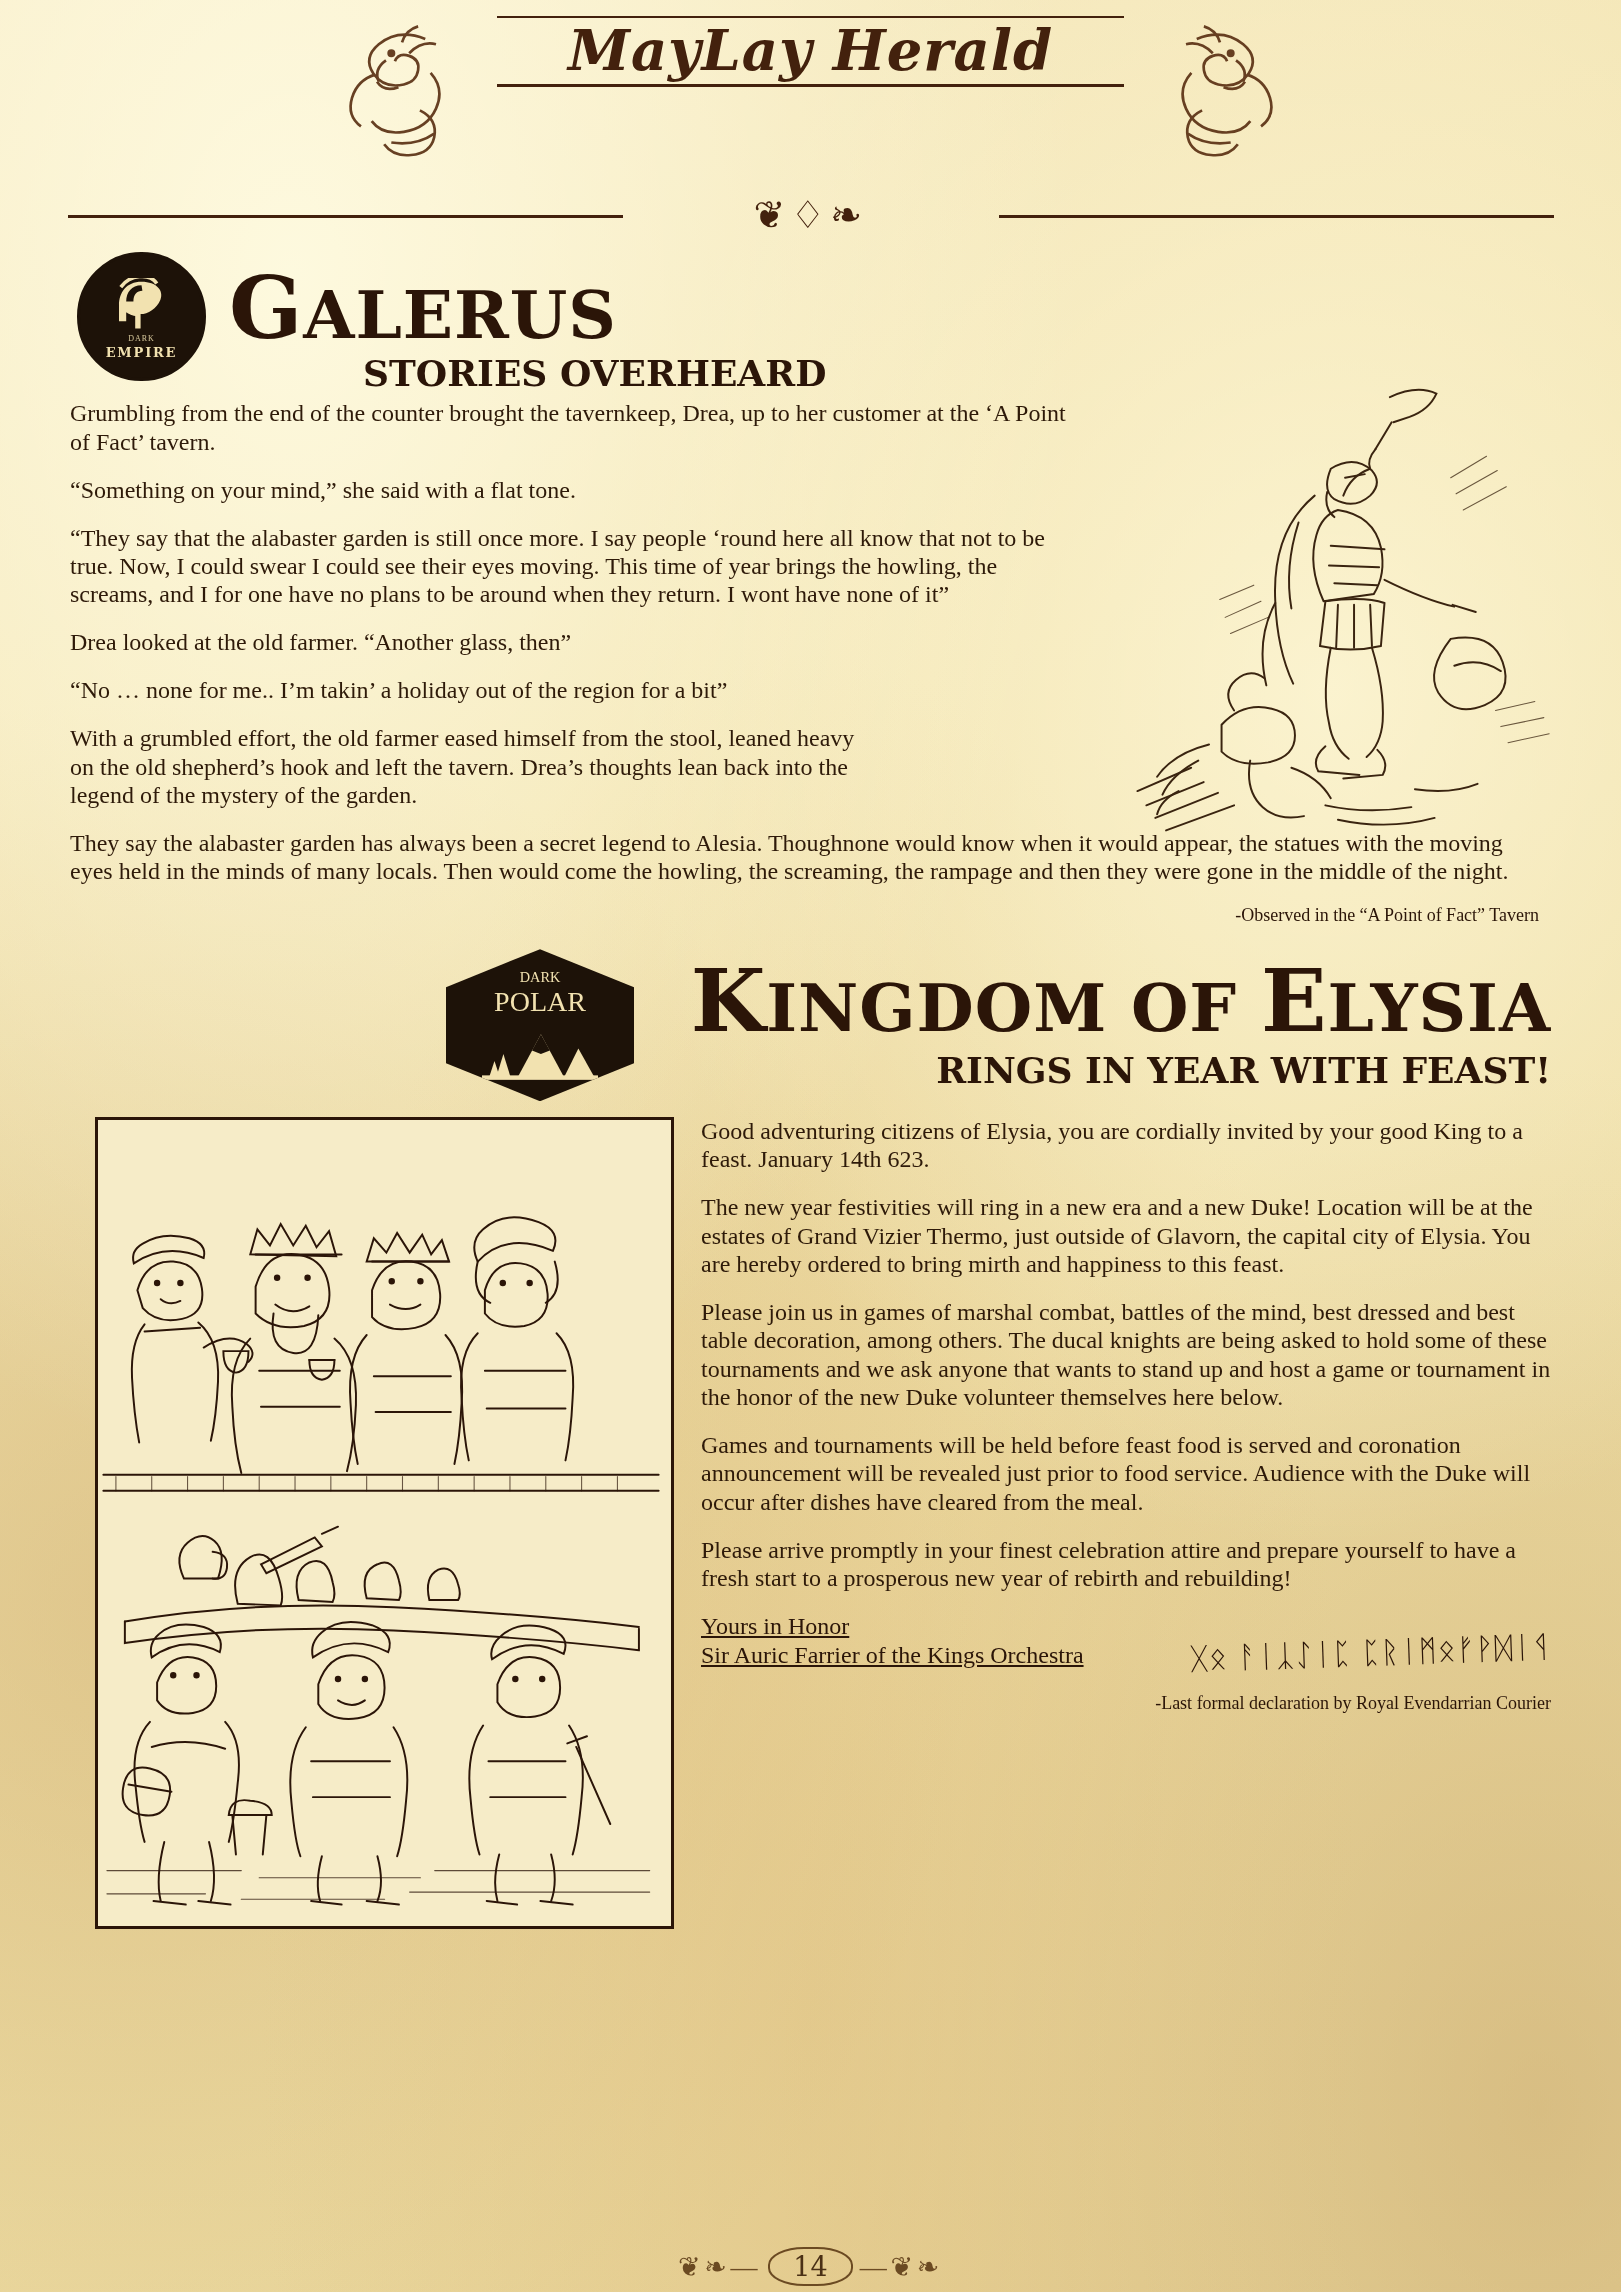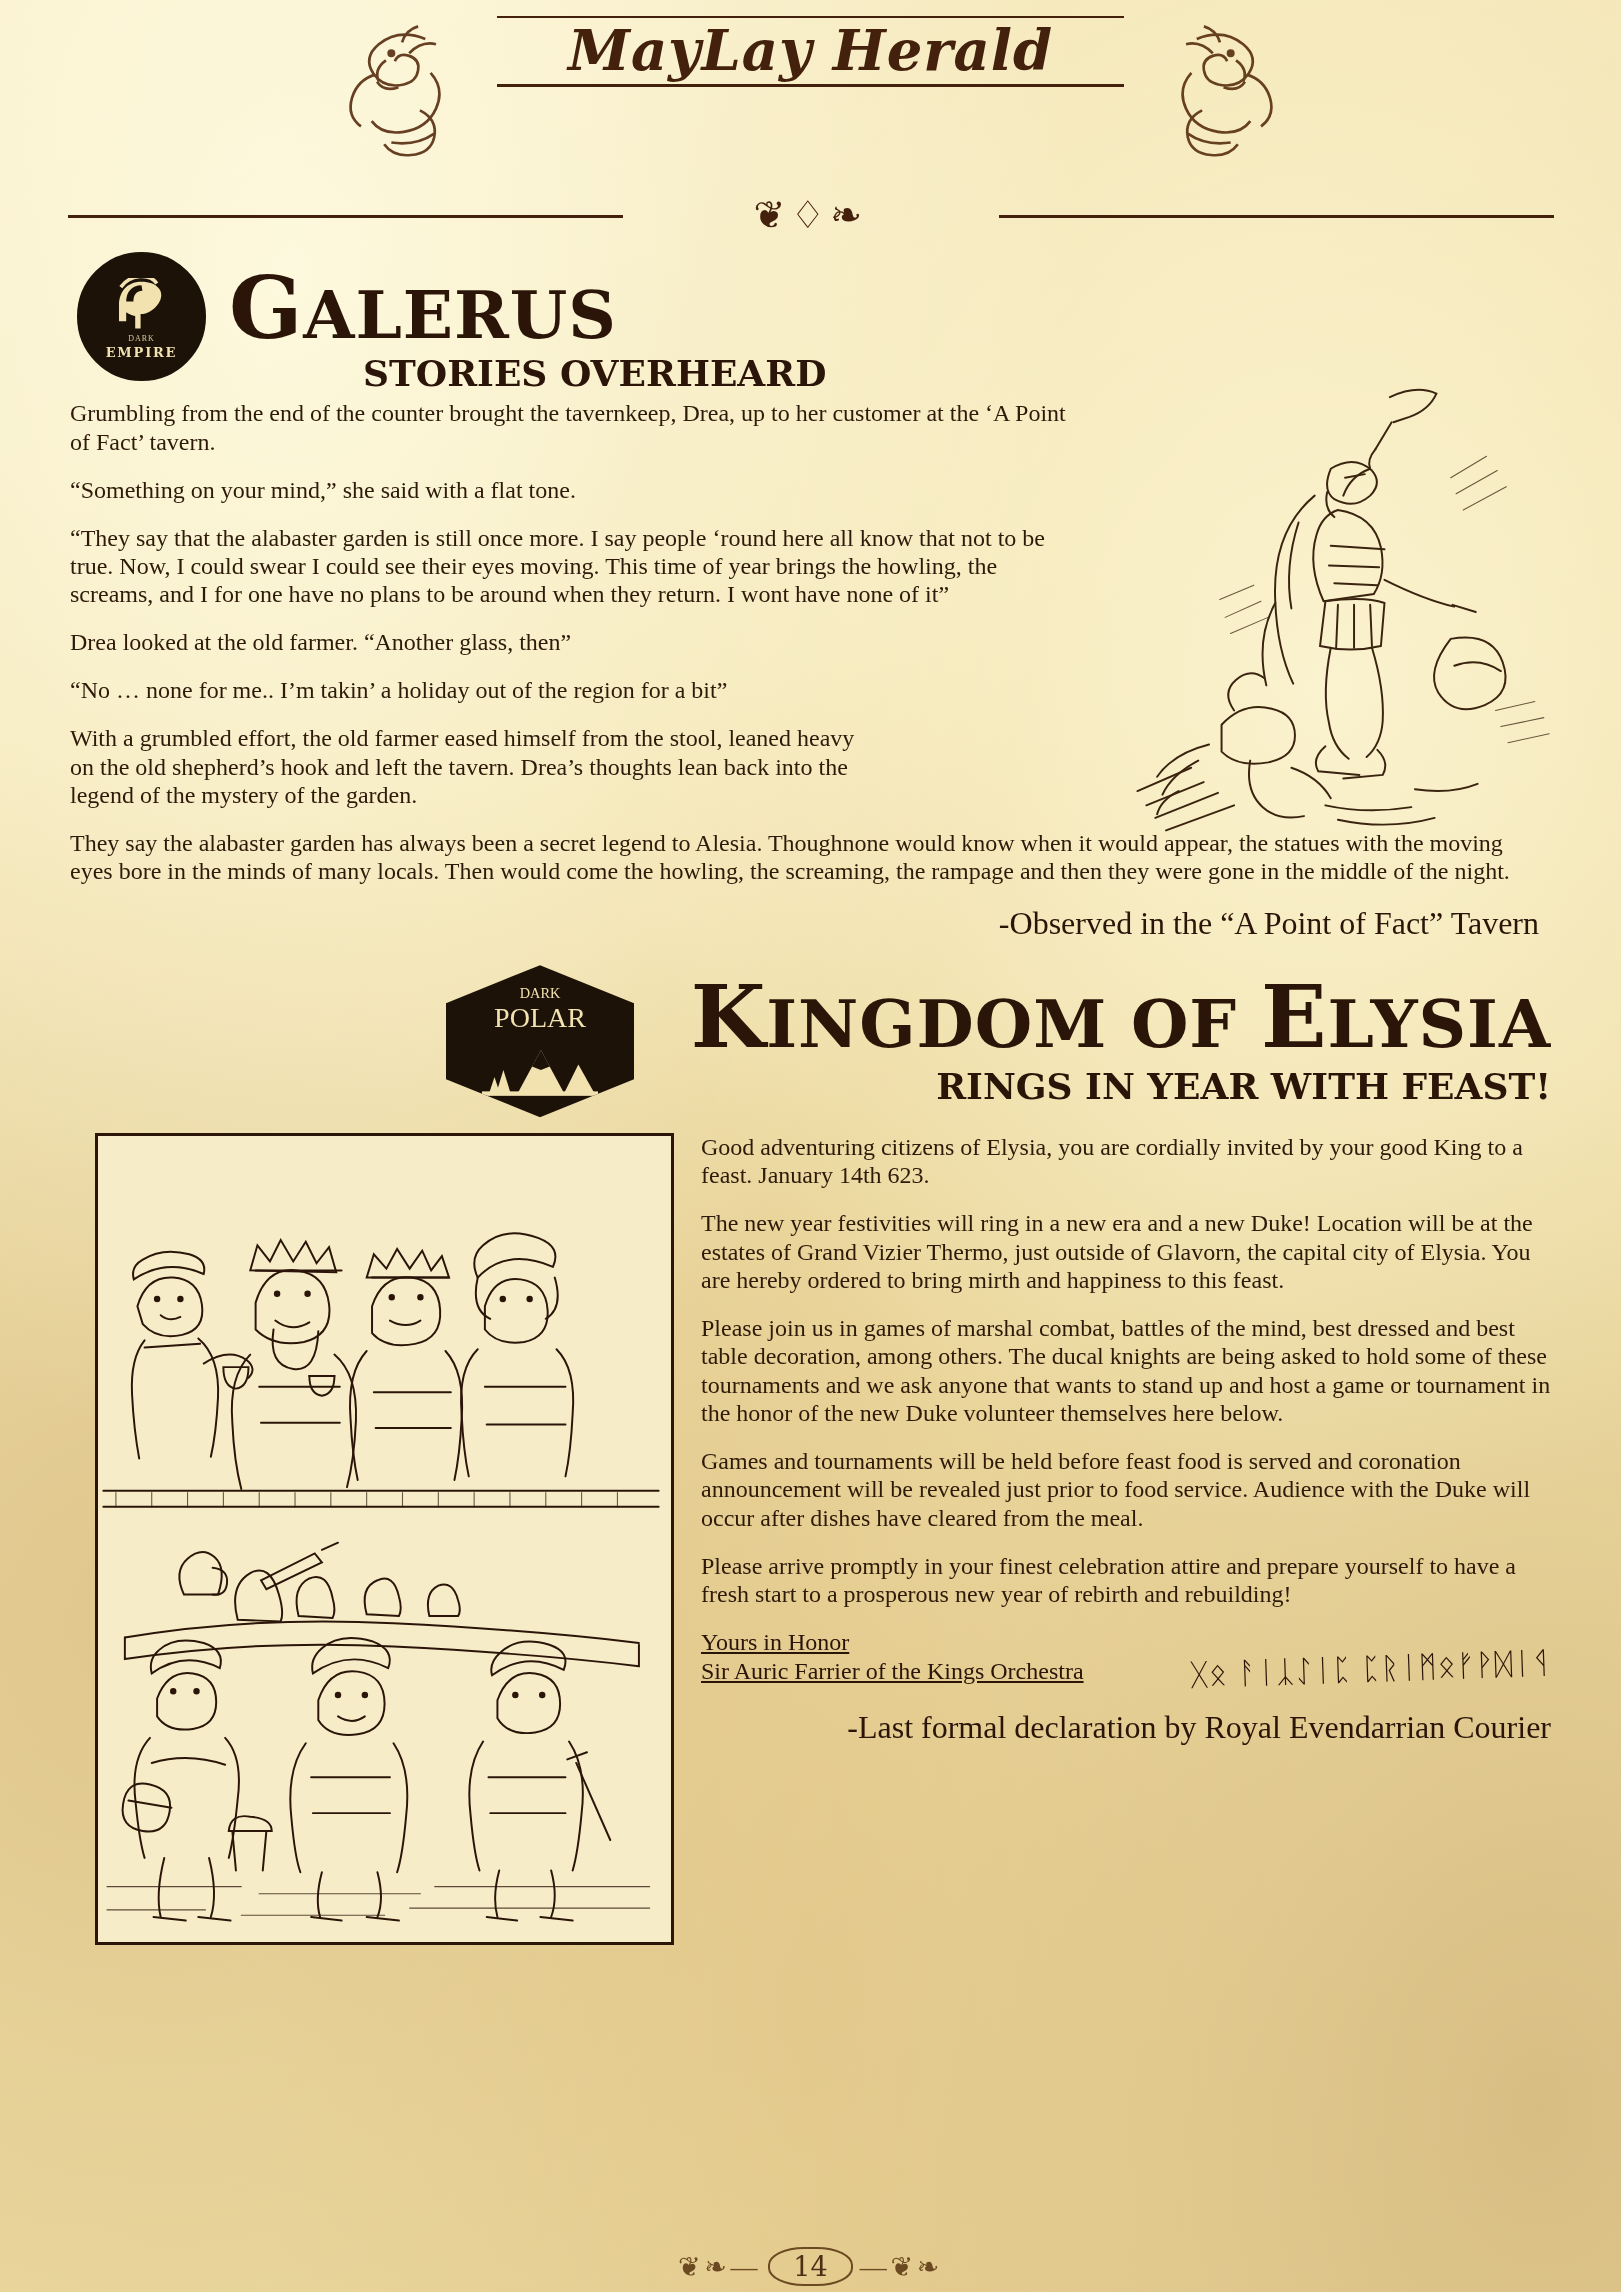--- a/index.html
+++ b/index.html
@@ -184,21 +184,21 @@
     line-height: 1.1;
   }
 
   p.body {
     font-size: 24px;
     line-height: 1.18;
     margin: 0 0 19.7px 0;
     color: #2e1a09;
   }
   .attrib {
-    font-size: 32px;
+    font-size: 18px;
     text-align: right;
     margin-top: 5.4px;
   }
 
   
   #sec-galerus { padding: 0 70px 0 70px; }
   #sec-galerus .headrow { display: flex; align-items: flex-start; gap: 16px; }
   #sec-galerus .titles { margin-top: 19.7px; }
   .galerus-body {
     width: 1012px;
@@ -399,21 +399,21 @@
 
     <div class="galerus-body" style="margin-top:5.4px;">
       <p class="body">Grumbling from the end of the counter brought the tavernkeep, Drea, up to her customer at the ‘A Point of Fact’ tavern.</p>
       <p class="body">“Something on your mind,” she said with a flat tone.</p>
       <p class="body">“They say that the alabaster garden is still once more.  I say people ‘round here all know that not to be true.  Now, I could swear I could see their eyes moving.  This time of year brings the howling, the screams, and I for one have no plans to be around when they return.  I wont have none of it”</p>
       <p class="body">Drea looked at the old farmer.  “Another glass, then”</p>
       <p class="body">“No … none for me.. I’m takin’ a holiday out of the region for a bit”</p>
       <p class="body" style="width:806px;">With a grumbled effort, the old farmer eased himself from the stool, leaned heavy on the old shepherd’s hook and left the tavern. Drea’s thoughts lean back into the legend of the mystery of the garden.</p>
     </div>
 
-    <p class="body galerus-wide" style="width:1469px;">They say the alabaster garden has always been a secret legend to Alesia.  Thoughnone would know when it would appear, the statues with the moving eyes bore in the minds of many locals.  Then would come the howling, the screaming, the rampage and then they were gone in the middle of the night.</p>
+    <p class="body galerus-wide" style="width:1469px;">They say the alabaster garden has always been a secret legend to Alesia.  Thoughnone would know when it would appear, the statues with the moving eyes held in the minds of many locals.  Then would come the howling, the screaming, the rampage and then they were gone in the middle of the night.</p>
     <div class="attrib" style="width:1469px;">-Observed in the “A Point of Fact” Tavern</div>
   </div>
 
   <div class="section" id="sec-elysia">
 
     <div class="headrow">
       <div class="emblem" style="flex:0 0 188px;width:188px;height:152px;margin-left:376px;">
         <div class="emblem-hex">
           <span class="etxt-sm">DARK</span>
           <span class="etxt" style="font-size:28px;">POLAR</span>

